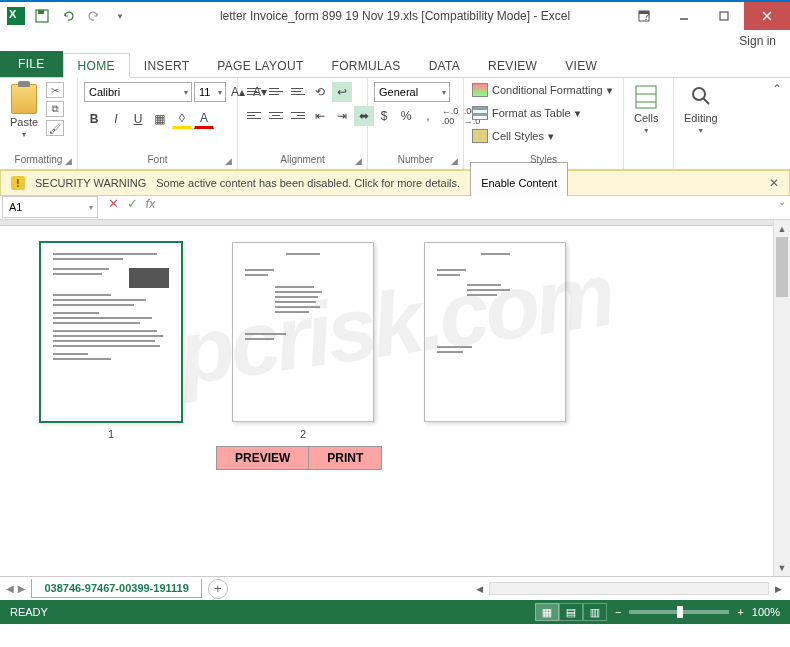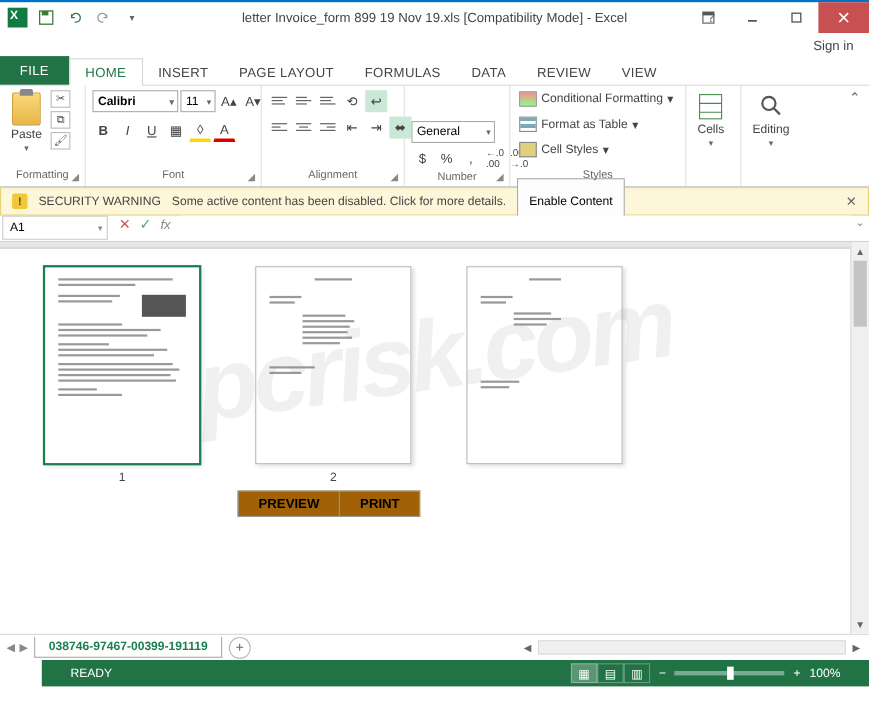--- a/index.html
+++ b/index.html
@@ -37,32 +37,32 @@
 .big-btn .lbl { font-size: 11px; color: #444; }
 .paste-icon { width: 26px; height: 30px; background: linear-gradient(#f9d978, #e8b64a); border: 1px solid #c99a2e; border-radius: 2px; position: relative; }
 .paste-icon::before { content: ""; position: absolute; top: -4px; left: 6px; width: 12px; height: 6px; background: #888; border-radius: 2px 2px 0 0; }
 
 .mini-col { display: flex; flex-direction: column; gap: 3px; }
 .mini-icon { width: 18px; height: 16px; border: 1px solid #bbb; cursor: pointer; display: flex; align-items: center; justify-content: center; font-size: 10px; color: #555; }
 
 .font-group .row { display: flex; gap: 2px; align-items: center; margin-bottom: 3px; }
 .combo { height: 20px; border: 1px solid #ababab; background: #fff; font-size: 11px; padding: 0 16px 0 4px; display: flex; align-items: center; position: relative; cursor: pointer; }
 .combo::after { content: "▾"; position: absolute; right: 3px; font-size: 8px; color: #666; }
-.font-name { width: 78px; font-weight: bold; }
+.font-name { width: 108px; }
 .font-size { width: 32px; }
 .sq-btn { width: 20px; height: 20px; border: 1px solid transparent; display: flex; align-items: center; justify-content: center; font-size: 12px; cursor: pointer; color: #444; }
 .sq-btn.bold { font-weight: bold; }
 .sq-btn.italic { font-style: italic; }
 .sq-btn.underline { text-decoration: underline; }
 .color-bar { border-bottom: 3px solid; }
 
 .align-btn { width: 20px; height: 18px; display: flex; flex-direction: column; justify-content: center; gap: 2px; cursor: pointer; padding: 0 3px; }
 .align-btn span { height: 1px; background: #555; }
 
-.num-combo { width: 76px; margin-top: 28px; }
+.num-combo { width: 76px; }
 
 .styles-group .style-row { display: flex; align-items: center; gap: 4px; font-size: 11px; color: #444; cursor: pointer; margin-bottom: 3px; padding: 1px 2px; white-space: nowrap; }
 .style-swatch { width: 16px; height: 14px; border: 1px solid #888; }
 
 
 .security-bar { height: 26px; background: #fdf6d9; border: 1px solid #e2d57b; display: flex; align-items: center; padding: 0 10px; gap: 10px; font-size: 11px; color: #444; }
 .warn-icon { width: 14px; height: 14px; background: #f0c93a; border-radius: 2px; display: flex; align-items: center; justify-content: center; font-size: 10px; font-weight: bold; color: #5a4a00; }
 .enable-btn { border: 1px solid #ababab; background: #fdfdfd; padding: 14px 10px; font-size: 11px; cursor: pointer; }
 .close-warn { margin-left: auto; cursor: pointer; color: #666; font-size: 12px; }
 
@@ -80,39 +80,39 @@
 .content { height: 356px; background: #fff; position: relative; overflow: hidden; }
 .col-headers { height: 6px; background: #e6e6e6; border-bottom: 1px solid #ccc; }
 .doc-area { padding: 16px 40px; display: flex; gap: 50px; }
 .doc-thumb { display: flex; flex-direction: column; align-items: center; gap: 6px; }
 .page { width: 142px; height: 180px; background: #fff; border: 1px solid #bbb; box-shadow: 2px 2px 4px rgba(0,0,0,0.15); padding: 10px 12px; position: relative; overflow: hidden; }
 .page.active { outline: 2px solid #1a7f50; outline-offset: -1px; }
 .page-num { font-size: 11px; color: #444; }
 .fake-text { height: 2px; background: #999; margin-bottom: 3px; }
 
 .action-buttons { position: absolute; left: 216px; top: 226px; display: flex; }
-.action-btn { border: 1px solid #999; background: #a16207; padding: 4px 18px; font-size: 12px; font-weight: bold; cursor: pointer; }
+.action-btn { border: 1px solid #999; background: #fca5a5; padding: 4px 18px; font-size: 12px; font-weight: bold; cursor: pointer; }
 .action-btn + .action-btn { border-left: none; }
 
 .vscroll { position: absolute; right: 0; top: 0; bottom: 0; width: 17px; background: #f0f0f0; border-left: 1px solid #dadada; }
 .vscroll .arrow { height: 17px; display: flex; align-items: center; justify-content: center; font-size: 9px; color: #666; cursor: pointer; }
 .vscroll .thumb { position: absolute; top: 17px; left: 2px; right: 2px; height: 60px; background: #c4c4c4; }
 
 
 .sheet-tabs { height: 24px; background: #fff; border-top: 1px solid #ccc; display: flex; align-items: center; }
 .sheet-nav { display: flex; padding: 0 6px; gap: 4px; color: #888; font-size: 10px; }
 .sheet-nav span { cursor: pointer; }
 .sheet-tab { border: 1px solid #aaa; border-top: none; padding: 3px 12px; font-size: 11px; font-weight: bold; color: #1a7f50; background: #fff; cursor: pointer; }
 .new-sheet { width: 20px; height: 20px; border: 1px solid #bbb; border-radius: 50%; display: flex; align-items: center; justify-content: center; margin-left: 6px; font-size: 13px; color: #666; cursor: pointer; }
 .sheet-hscroll { flex:1; display:flex; justify-content:flex-end; align-items:center; padding-right:4px; gap:2px; }
 .sheet-hscroll .htrack { width:280px; height:13px; background:#f0f0f0; border:1px solid #dadada; position:relative;}
 .sheet-hscroll .arrow { font-size:9px; color:#666; cursor:pointer; padding:0 4px;}
 
 
-.status-bar { height: 24px; background: #217346; color: #fff; display: flex; align-items: center; padding: 0 26px; font-size: 11px; margin-left: 38px; }
+.status-bar { height: 24px; background: #217346; color: #fff; display: flex; align-items: center; padding: 0 10px; font-size: 11px; }
 .status-right { margin-left: auto; display: flex; align-items: center; gap: 8px; }
 .view-btns { display: flex; }
 .view-btn { width: 24px; height: 18px; border: 1px solid rgba(255,255,255,0.3); display: flex; align-items: center; justify-content: center; cursor: pointer; }
 .view-btn.active { background: rgba(255,255,255,0.25); }
 .zoom-slider { width: 100px; height: 4px; background: rgba(255,255,255,0.4); position: relative; }
 .zoom-slider .handle { position: absolute; left: 48px; top: -4px; width: 6px; height: 12px; background: #fff; }
 
 
 .watermark { position: absolute; top: 50%; left: 50%; transform: translate(-50%,-50%) rotate(-8deg); font-size: 90px; font-weight: bold; font-style: italic; color: rgba(130,130,130,0.12); pointer-events: none; letter-spacing: -4px; white-space:nowrap; }
 </style>

